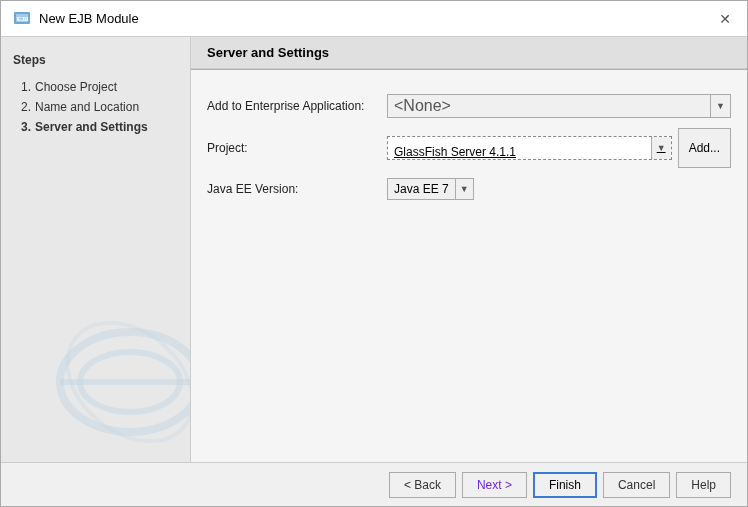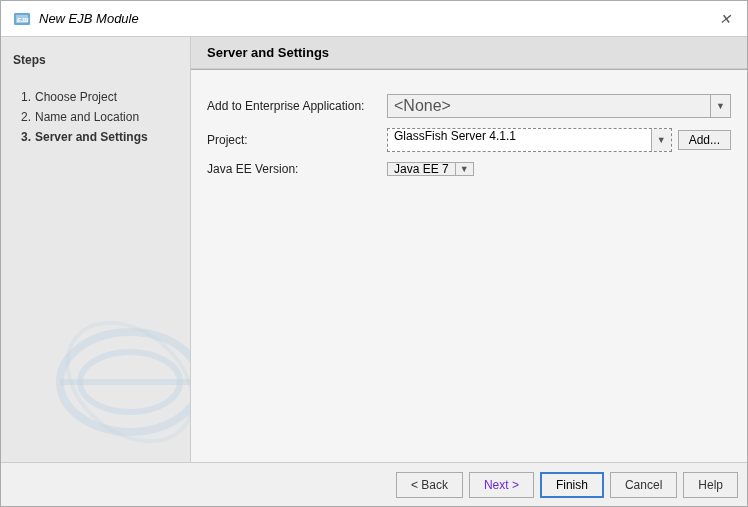--- a/index.html
+++ b/index.html
@@ -20,24 +20,23 @@
       border: 1px solid #aaa;
       display: flex;
       flex-direction: column;
       box-shadow: 2px 2px 8px rgba(0,0,0,0.3);
     }
     .title-bar {
       background: #ffffff;
       border-bottom: 1px solid #ccc;
       padding: 8px 12px;
       display: flex;
-      align-items: center;
+      align-items: flex-start;
       justify-content: space-between;
       height: 36px;
-      font-style: italic;
     }
     .title-bar-left {
       display: flex;
       align-items: center;
       gap: 8px;
     }
     .title-icon {
       width: 18px;
       height: 18px;
     }
@@ -74,21 +73,21 @@
       bottom: 0;
       right: -20px;
       width: 160px;
       height: 160px;
       opacity: 0.25;
     }
     .steps-title {
       font-size: 12px;
       font-weight: bold;
       color: #333;
-      margin-bottom: 20px;
+      margin-bottom: 10px;
     }
     .step-item {
       display: flex;
       align-items: flex-start;
       padding: 3px 0;
       font-size: 12px;
       color: #333;
       gap: 4px;
     }
     .step-item.active {
@@ -134,31 +133,31 @@
       font-size: 12px;
       color: #222;
     }
     .form-field {
       display: flex;
       align-items: center;
       gap: 6px;
       flex: 1;
     }
     .add-button {
-      height: 20px;
+      height: 40px;
       padding: 0 10px;
       font-size: 12px;
       background: #f0f0f0;
       border: 1px solid #aaa;
       cursor: pointer;
     }
     .footer {
       border-top: 1px solid #ccc;
       background: #f0f0f0;
-      padding: 8px 9px;
+      padding: 8px 16px;
       display: flex;
       justify-content: flex-end;
       align-items: center;
       gap: 6px;
       height: 44px;
     }
     .footer-btn {
       height: 26px;
       padding: 0 14px;
       font-size: 12px;
@@ -212,22 +211,23 @@
     .server-select-wrapper {
       display: flex;
       align-items: center;
       flex: 1;
     }
     .server-select-inner {
       display: flex;
       border: 1px dashed #888;
       background: #fff;
       height: 24px;
-      align-items: flex-start;
-      flex: 1;
+      align-items: flex-end;
+      flex: 1;
+      text-decoration: underline;
     }
     .server-select-text {
       flex: 1;
       padding: 0 6px;
       font-size: 12px;
       color: #000;
       white-space: nowrap;
       overflow: hidden;
     }
     .server-select-arrow {
@@ -243,21 +243,21 @@
       cursor: pointer;
     }
     .java-select-wrapper {
       display: flex;
       align-items: center;
     }
     .java-select-inner {
       display: flex;
       border: 1px solid #aaa;
       background: #f0f0f0;
-      height: 14px;
+      height: 22px;
       align-items: center;
     }
     .java-select-text {
       padding: 0 6px;
       font-size: 12px;
       color: #000;
       white-space: nowrap;
     }
     .java-select-arrow {
       width: 18px;

